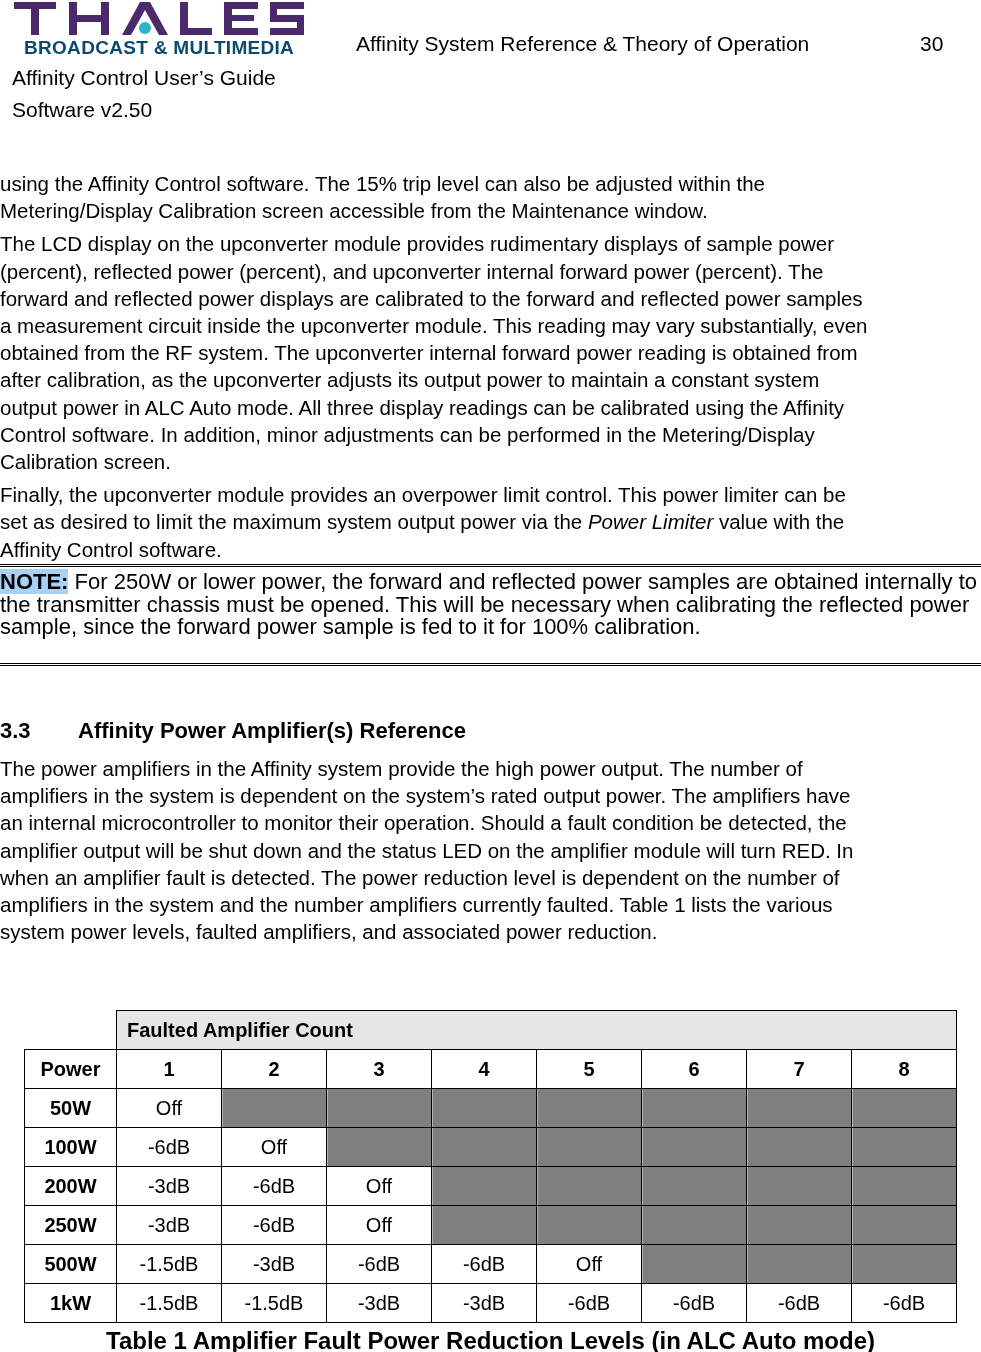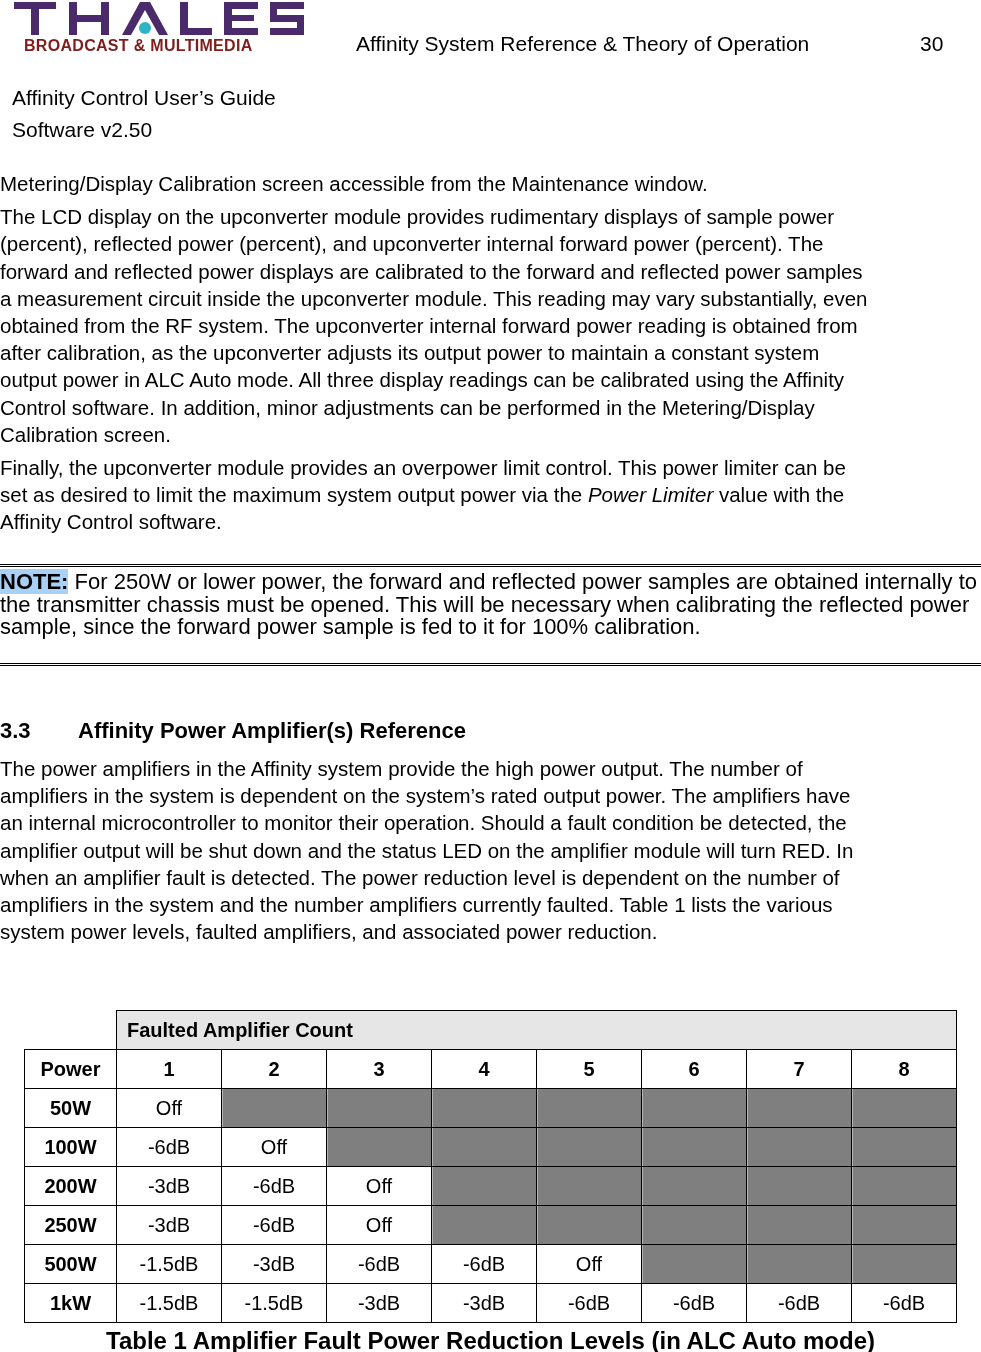--- a/index.html
+++ b/index.html
@@ -3,24 +3,24 @@
   <meta charset="utf-8">
   <style>
     html, body { margin: 0; padding: 0; background: #ffffff; }
     body {
       width: 981px; height: 1352px; position: relative; overflow: hidden;
       font-family: "Liberation Sans", sans-serif; color: #000;
     }
     .logo { position: absolute; left: 14px; top: 0px; width: 292px; height: 56px; }
     .logo-word { position: absolute; left: 0; top: 0; width: 292px; height: 40px; }
     .logo-sub {
-      position: absolute; left: 10px; top: 37px; font-size: 16px; font-weight: bold;
-      color: #7f1d1d; letter-spacing: 0.3px; white-space: nowrap;
-    }
-    .hdr-left { position: absolute; left: 12px; top: 82px; font-size: 21px; line-height: 32px; }
+      position: absolute; left: 10px; top: 37px; font-size: 19px; font-weight: bold;
+      color: #0c4a6e; letter-spacing: 0.3px; white-space: nowrap;
+    }
+    .hdr-left { position: absolute; left: 12px; top: 62px; font-size: 21px; line-height: 32px; }
     .hdr-title { position: absolute; left: 356px; top: 32px; font-size: 21px; }
     .hdr-page { position: absolute; left: 920px; top: 32px; font-size: 21px; }
 
     .body { position: absolute; left: 0; top: 170px; width: 981px; }
     .p { font-size: 20.5px; line-height: 27.2px; margin: 0 0 6px 0; white-space: nowrap; }
     .p .line { display: block; }
     .ital { font-style: italic; }
 
     .note {
       position: absolute; left: 0; top: 564px; width: 981px; height: 102px;
@@ -80,20 +80,21 @@
 
 <div class="hdr-left">
   <div>Affinity Control User’s Guide</div>
   <div>Software v2.50</div>
 </div>
 <div class="hdr-title">Affinity System Reference &amp; Theory of Operation</div>
 <div class="hdr-page">30</div>
 
 <div class="body">
   <p class="p">
+    <span class="line">using the Affinity Control software. The 15% trip level can also be adjusted within the</span>
     <span class="line">Metering/Display Calibration screen accessible from the Maintenance window.</span>
   </p>
   <p class="p">
     <span class="line">The LCD display on the upconverter module provides rudimentary displays of sample power</span>
     <span class="line">(percent), reflected power (percent), and upconverter internal forward power (percent). The</span>
     <span class="line">forward and reflected power displays are calibrated to the forward and reflected power samples</span>
     <span class="line">a measurement circuit inside the upconverter module. This reading may vary substantially, even</span>
     <span class="line">obtained from the RF system. The upconverter internal forward power reading is obtained from</span>
     <span class="line">after calibration, as the upconverter adjusts its output power to maintain a constant system</span>
     <span class="line">output power in ALC Auto mode. All three display readings can be calibrated using the Affinity</span>

